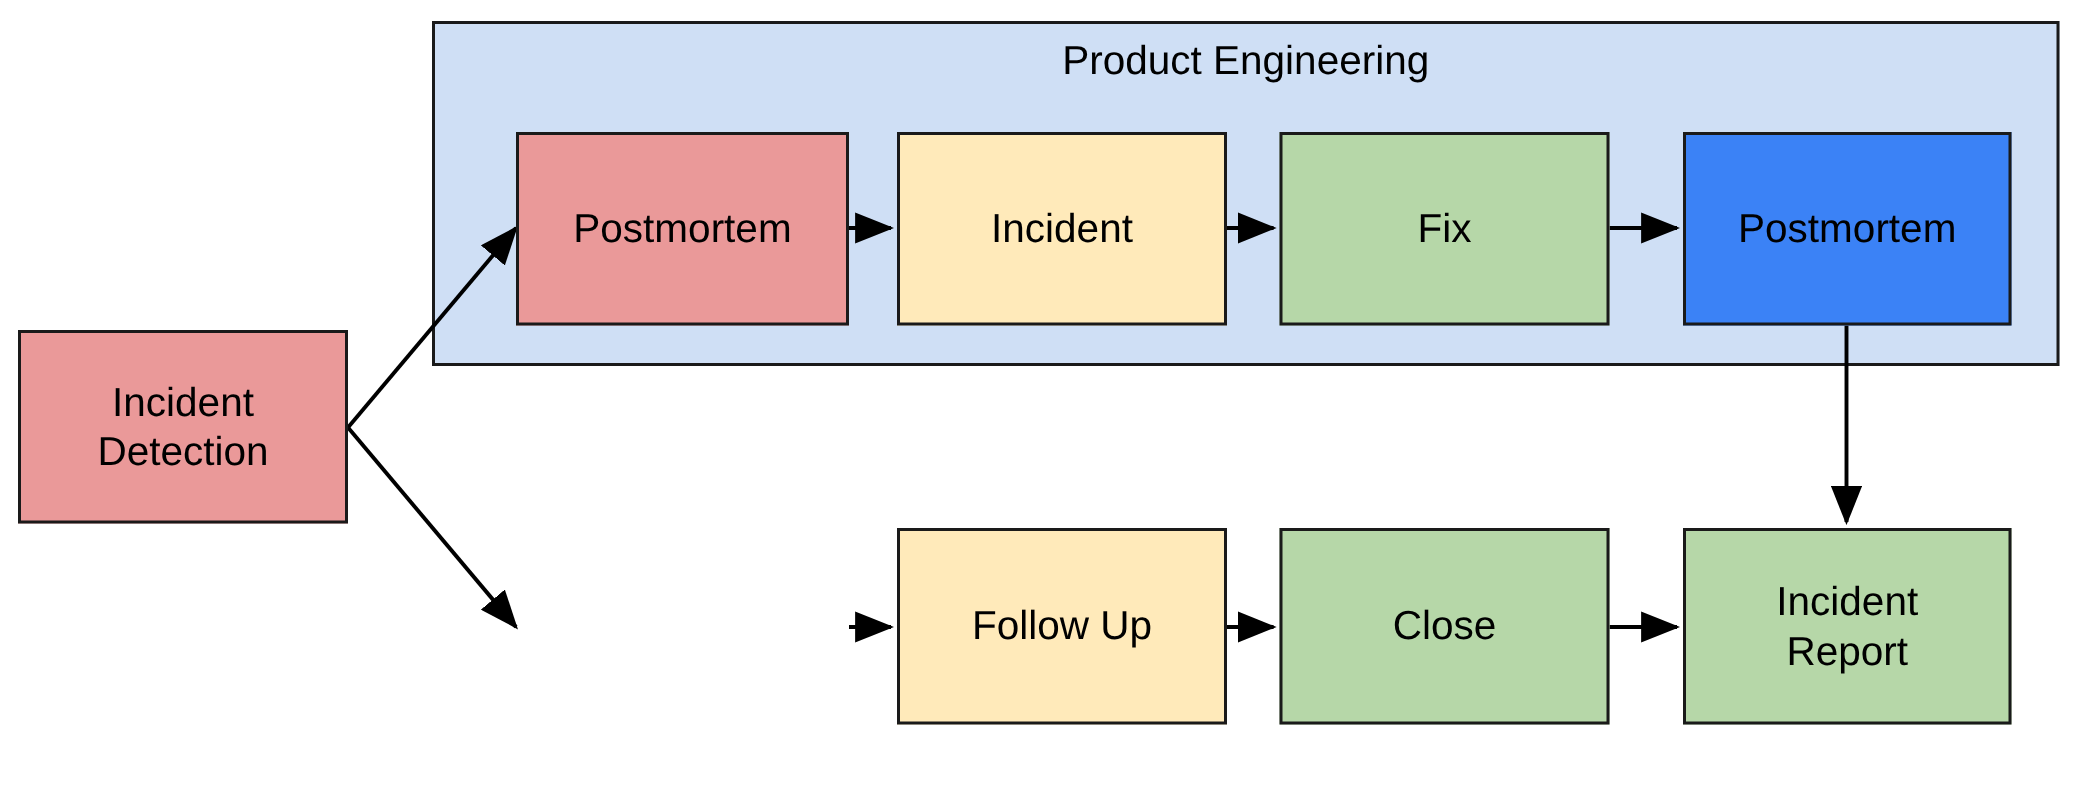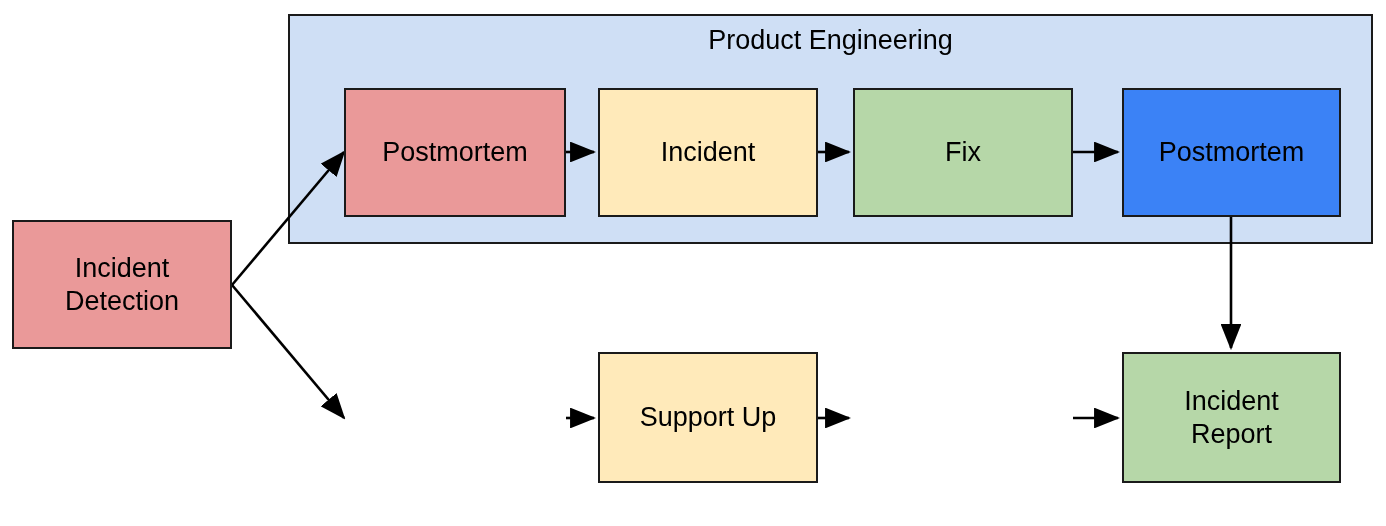--- a/index.html
+++ b/index.html
@@ -100,20 +100,23 @@
   <div class="node" style="left: 598px; top: 88px; width: 220px; height: 129px; background: rgb(255, 234, 186); border-color: rgb(26, 26, 26);">
     <span class="node-label">Incident</span>
   </div>
   <div class="node" style="left: 853px; top: 88px; width: 220px; height: 129px; background: rgb(182, 215, 168); border-color: rgb(26, 26, 26);">
     <span class="node-label">Fix</span>
   </div>
   <div class="node" style="left: 1122px; top: 88px; width: 219px; height: 129px; background: #3b82f6; border-color: rgb(26, 26, 26);">
     <span class="node-label">Postmortem</span>
   </div>
   <div class="node" style="left: 598px; top: 352px; width: 220px; height: 131px; background: rgb(255, 234, 186); border-color: rgb(26, 26, 26);">
-    <span class="node-label">Support Up</span>
+    <span class="node-label">Follow Up</span>
+  </div>
+  <div class="node" style="left: 853px; top: 352px; width: 220px; height: 131px; background: rgb(182, 215, 168); border-color: rgb(26, 26, 26);">
+    <span class="node-label">Close</span>
   </div>
   <div class="node" style="left: 1122px; top: 352px; width: 219px; height: 131px; background: rgb(182, 215, 168); border-color: rgb(26, 26, 26);">
     <span class="node-label">Incident
 Report</span>
   </div>
 
 </div>
 
 </body></html>

